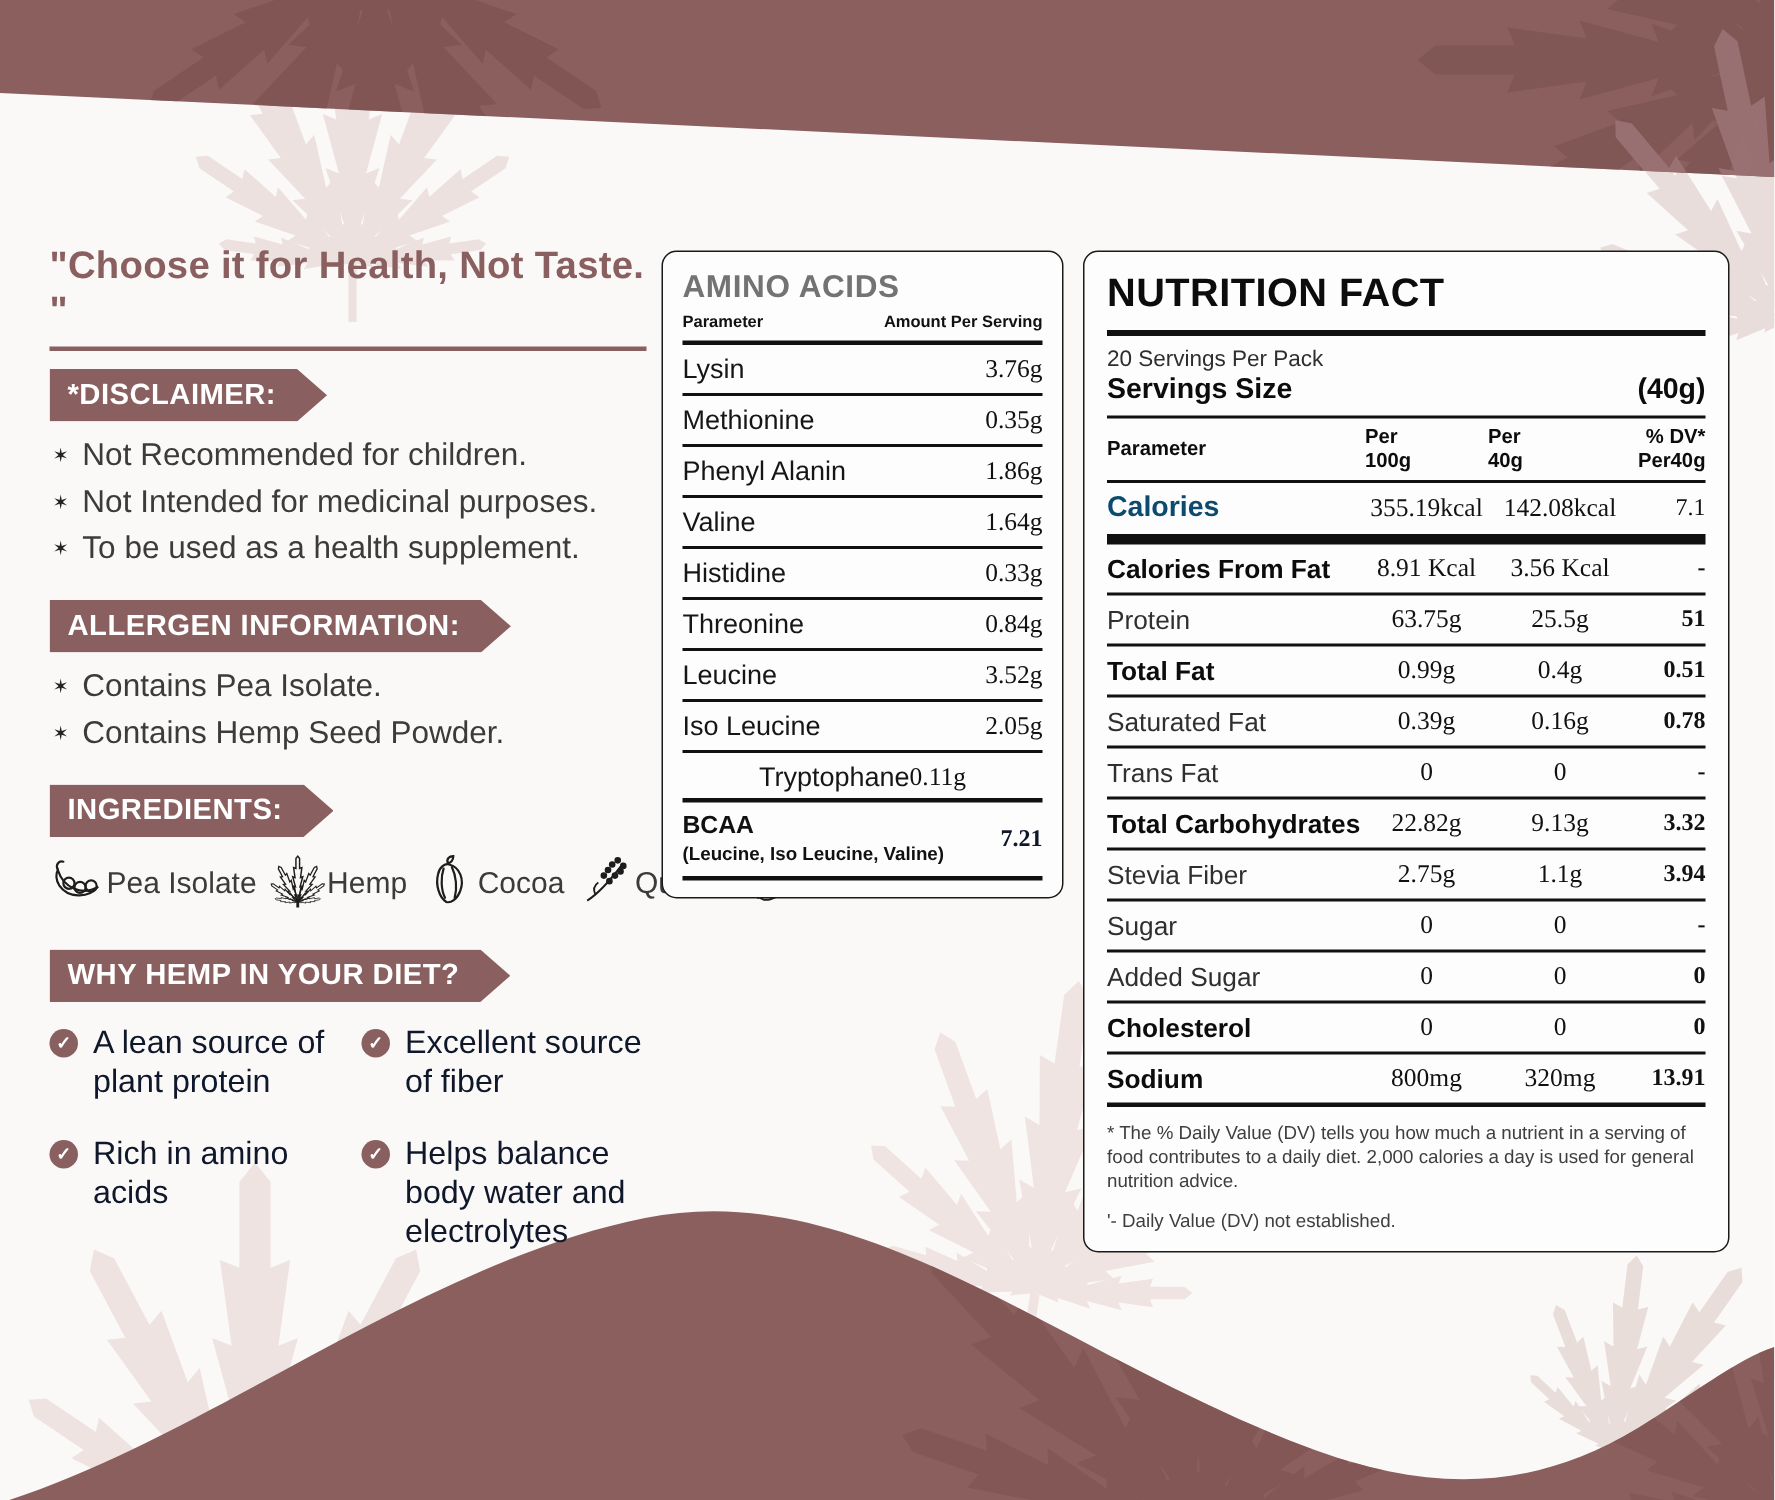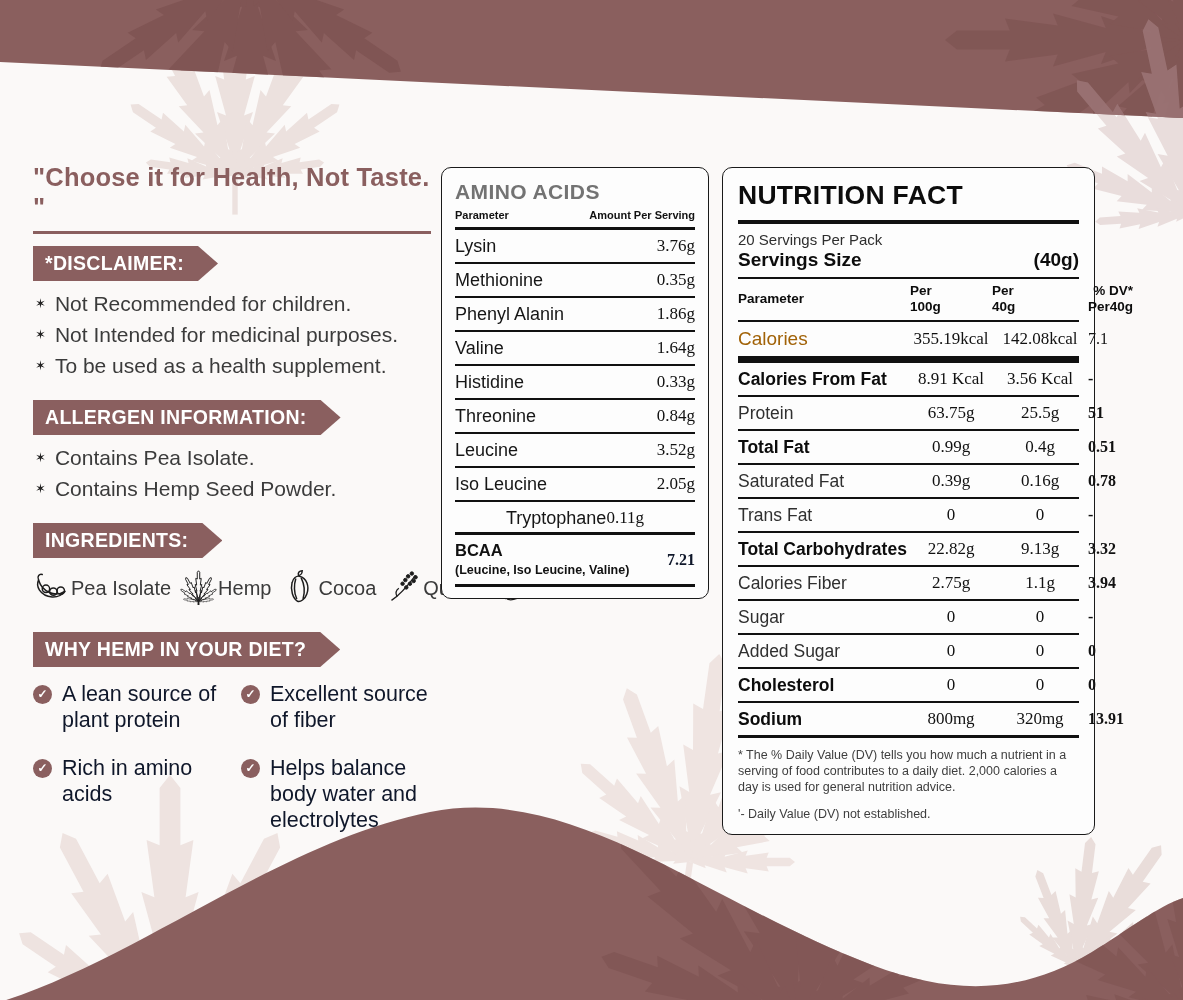--- a/index.html
+++ b/index.html
@@ -37,33 +37,33 @@
   .aa-row{display:flex;justify-content:space-between;align-items:center;padding:5.5px 0;border-bottom:2px solid #111;}
   .aa-row:last-child{border-bottom:none;justify-content:center;}
   .aa-name{font-size:18px;color:#161616;}
   .aa-val{font-family:"Liberation Serif",serif;font-size:17px;color:#111;}
   .aa-total{display:flex;justify-content:space-between;align-items:center;border-top:3px solid #111;
             border-bottom:3px solid #111;padding:6px 0;margin-top:-2px;}
   .aa-total-label{font-size:16.5px;font-weight:bold;color:#111;line-height:18px;}
   .aa-total-sub{font-size:12.5px;font-weight:bold;color:#111;}
   .aa-total-val{font-family:"Liberation Serif",serif;font-size:16px;font-weight:bold;color:#0f172a;}
 
-  .nf-card{left:722px;top:167px;width:373px;padding:12px 15px 12px;}
+  .nf-card{left:722px;top:167px;width:431px;padding:12px 15px 12px;}
   .nf-title{font-size:26.5px;font-weight:bold;color:#0c0c0c;letter-spacing:.3px;}
   .nf-rule-thick{height:4px;background:#111;margin:9px 0 7px;}
   .nf-servings{font-size:15px;color:#2e2e2e;}
   .nf-size-row{display:flex;justify-content:space-between;font-size:19px;font-weight:bold;color:#0c0c0c;margin-top:1px;gap:40px;}
   .nf-thin{height:2px;background:#111;margin:6px 0 0;}
   .grid4{display:grid;grid-template-columns:172px 82px 96px 1fr;align-items:center;}
   .nf-head{padding:4px 0 5px;border-bottom:2px solid #111;}
   .nf-head span{font-size:13.5px;font-weight:bold;color:#0c0c0c;white-space:pre-line;line-height:16px;}
   .nf-head span:first-child{text-align:left;}
   .nf-head span:last-child{text-align:right;}
   .nf-cal-row{padding:6px 0;}
-  .nf-cal-label{font-size:19px;font-weight:normal;color:#a16207;}
+  .nf-cal-label{font-size:19px;font-weight:bold;color:#0c4a6e;}
   .nf-val{font-family:"Liberation Serif",serif;font-size:17px;color:#111;text-align:center;}
   .nf-dv{font-family:"Liberation Serif",serif;font-size:16px;color:#111;text-align:right;font-weight:bold;}
   .nf-cal-row .nf-dv{font-weight:normal;}
   .nf-bigbar{height:7px;background:#111;}
   .nf-row{padding:5.5px 0;border-bottom:2px solid #111;}
   .nf-label{font-size:17.5px;color:#2f2f2f;}
   .nf-row.lb .nf-label{font-weight:bold;color:#0c0c0c;}
   .nf-row.ta{border-bottom:3px solid #111;}
   .nf-foot{font-size:12.5px;line-height:16px;color:#3e3e3e;margin-top:9px;}
   .nf-foot2{margin-top:11px;}
@@ -374,21 +374,21 @@
         </div>
 
         <div class="grid4 nf-row lb">
           <span class="nf-label">Total Carbohydrates</span>
           <span class="nf-val">22.82g</span>
           <span class="nf-val">9.13g</span>
           <span class="nf-dv">3.32</span>
         </div>
 
         <div class="grid4 nf-row">
-          <span class="nf-label">Calories Fiber</span>
+          <span class="nf-label">Stevia Fiber</span>
           <span class="nf-val">2.75g</span>
           <span class="nf-val">1.1g</span>
           <span class="nf-dv">3.94</span>
         </div>
 
         <div class="grid4 nf-row">
           <span class="nf-label">Sugar</span>
           <span class="nf-val">0</span>
           <span class="nf-val">0</span>
           <span class="nf-dv">-</span>

